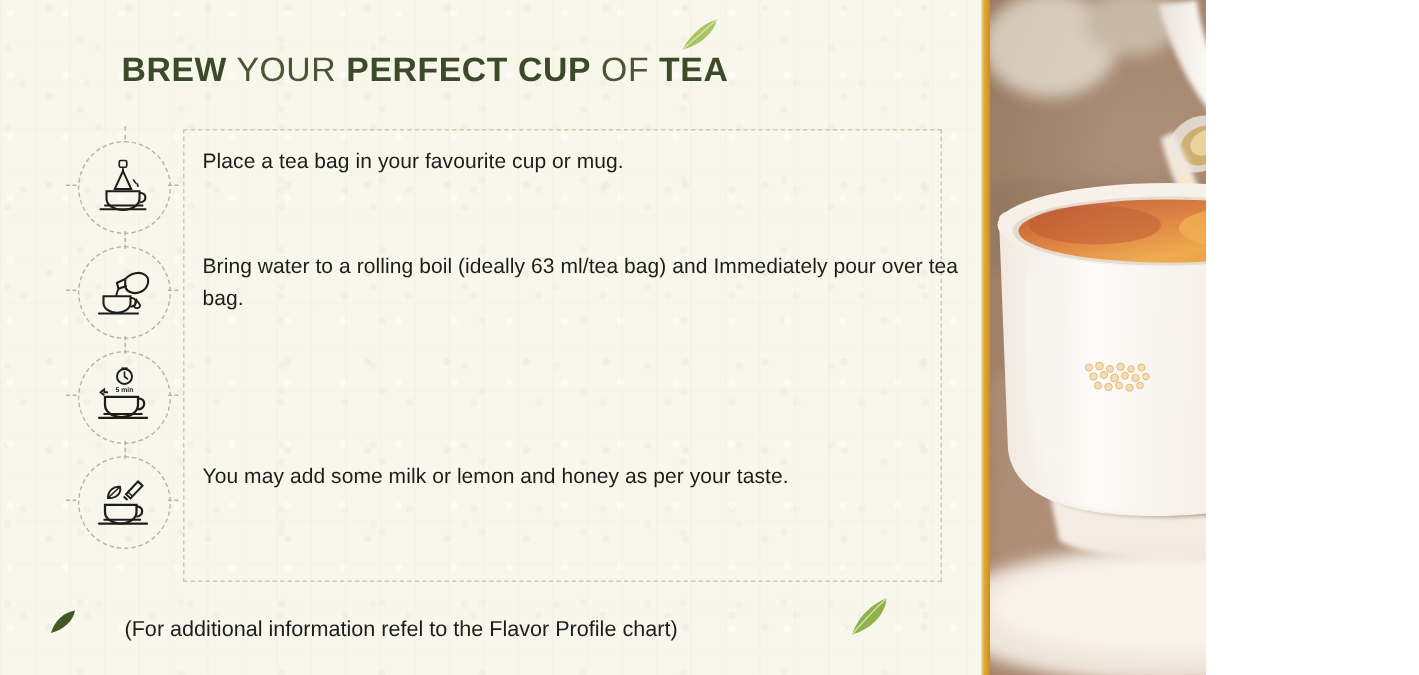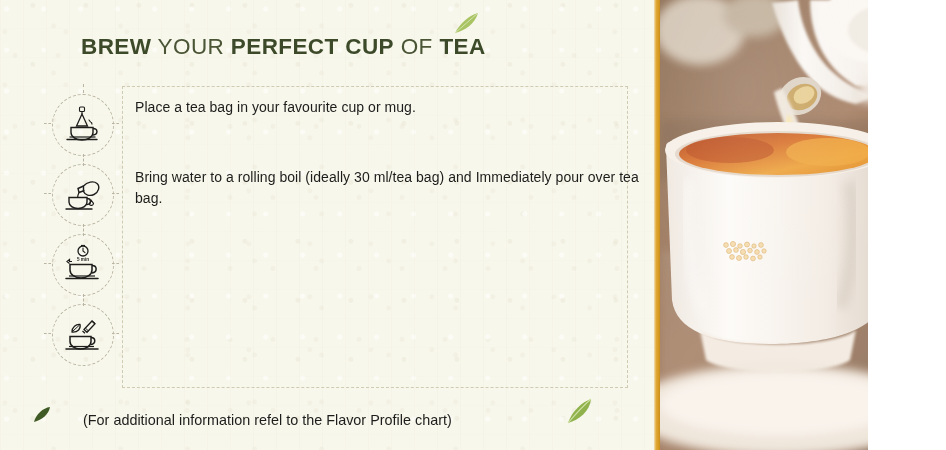--- a/index.html
+++ b/index.html
@@ -1,21 +1,21 @@
 <!DOCTYPE html>
 <html><head>
 <meta charset="utf-8">
 <style>
   html,body{margin:0;padding:0;}
   body{
     width:946px;height:450px;overflow:hidden;
     font-family:"Liberation Sans", sans-serif;
     background:#ffffff;
   }
-  #root{position:relative;width:868px;height:450px;overflow:hidden;}
+  #root{position:relative;width:804px;height:450px;overflow:hidden;}
 
   
   .left-panel{
     position:absolute;left:0;top:0;width:654px;height:450px;
     background:
       radial-gradient(circle at 18% 22%, rgba(255,255,255,.55) 0 2px, rgba(0,0,0,0) 3px),
       radial-gradient(circle at 62% 9%,  rgba(210,205,175,.18) 0 2px, rgba(0,0,0,0) 3px),
       radial-gradient(circle at 80% 55%, rgba(210,205,175,.15) 0 2px, rgba(0,0,0,0) 3px),
       radial-gradient(circle at 35% 78%, rgba(210,205,175,.15) 0 2px, rgba(0,0,0,0) 3px),
       radial-gradient(circle at 8% 60%,  rgba(210,205,175,.14) 0 2px, rgba(0,0,0,0) 3px),
@@ -156,21 +156,21 @@
               <path d="M9 25.5 h18 v4.5 a9 6.5 0 0 1 -18 0 z" fill="none" stroke="#1d1d1b" stroke-width="1.4"></path>
               <path d="M27 26.5 c4.5 0 4.8 5.5 0 6" fill="none" stroke="#1d1d1b" stroke-width="1.4"></path>
               <path d="M6 37 h26" stroke="#1d1d1b" stroke-width="1.4" stroke-linecap="round"></path>
               <path d="M31 28 l2.5 3.5 a2.2 2.2 0 0 1 -4 1 z" fill="none" stroke="#1d1d1b" stroke-width="1.2"></path>
             </svg>
           </div>
           <div class="tick-left"></div>
           <div class="tick-right"></div>
           <div class="connector"></div>
         </div>
-        <div class="step-text">Bring water to a rolling boil (ideally 30 ml/tea bag) and Immediately pour over tea bag.</div>
+        <div class="step-text">Bring water to a rolling boil (ideally 63 ml/tea bag) and Immediately pour over tea bag.</div>
       </div>
 
       <div class="step">
         <div class="icon-wrap">
           <div class="icon-circle">
             <svg width="46" height="46" viewBox="0 0 46 46">
               <circle cx="23" cy="9" r="5" fill="none" stroke="#1d1d1b" stroke-width="1.3"></circle>
               <path d="M23 6 v3 l2 1.6" stroke="#1d1d1b" stroke-width="1.1" fill="none" stroke-linecap="round"></path>
               <path d="M21 3.5 h4" stroke="#1d1d1b" stroke-width="1.2"></path>
               <text x="23" y="19" font-size="4.6" font-weight="bold" text-anchor="middle" font-family="Liberation Sans, sans-serif" fill="#1d1d1b">5 min</text>
@@ -199,20 +199,21 @@
               <path d="M22.5 19 l2.5 2.3" stroke="#1d1d1b" stroke-width="1.3"></path>
               <path d="M10 24.5 h21 v5 a10.5 7.5 0 0 1 -21 0 z" fill="none" stroke="#1d1d1b" stroke-width="1.5"></path>
               <path d="M31 25.5 c5 0 5 6.5 0 7" fill="none" stroke="#1d1d1b" stroke-width="1.5"></path>
               <path d="M6 37 h32" stroke="#1d1d1b" stroke-width="1.5" stroke-linecap="round"></path>
               <path d="M9 34.5 h25" stroke="#1d1d1b" stroke-width="1.2"></path>
             </svg>
           </div>
           <div class="tick-left"></div>
           <div class="tick-right"></div>
         </div>
+        <div class="step-text">You may add some milk or lemon and honey as per your taste.</div>
       </div>
 
     </div>
 
     <span class="leaf-footer">
       <svg width="22" height="22" viewBox="0 0 22 22">
         <path d="M19 3 C12 4 5 10 3 18 C11 16 18 10 19 3 Z" fill="#3f5a24"></path>
       </svg>
     </span>
     <div class="footer">(For additional information refel to the Flavor Profile chart)</div>

